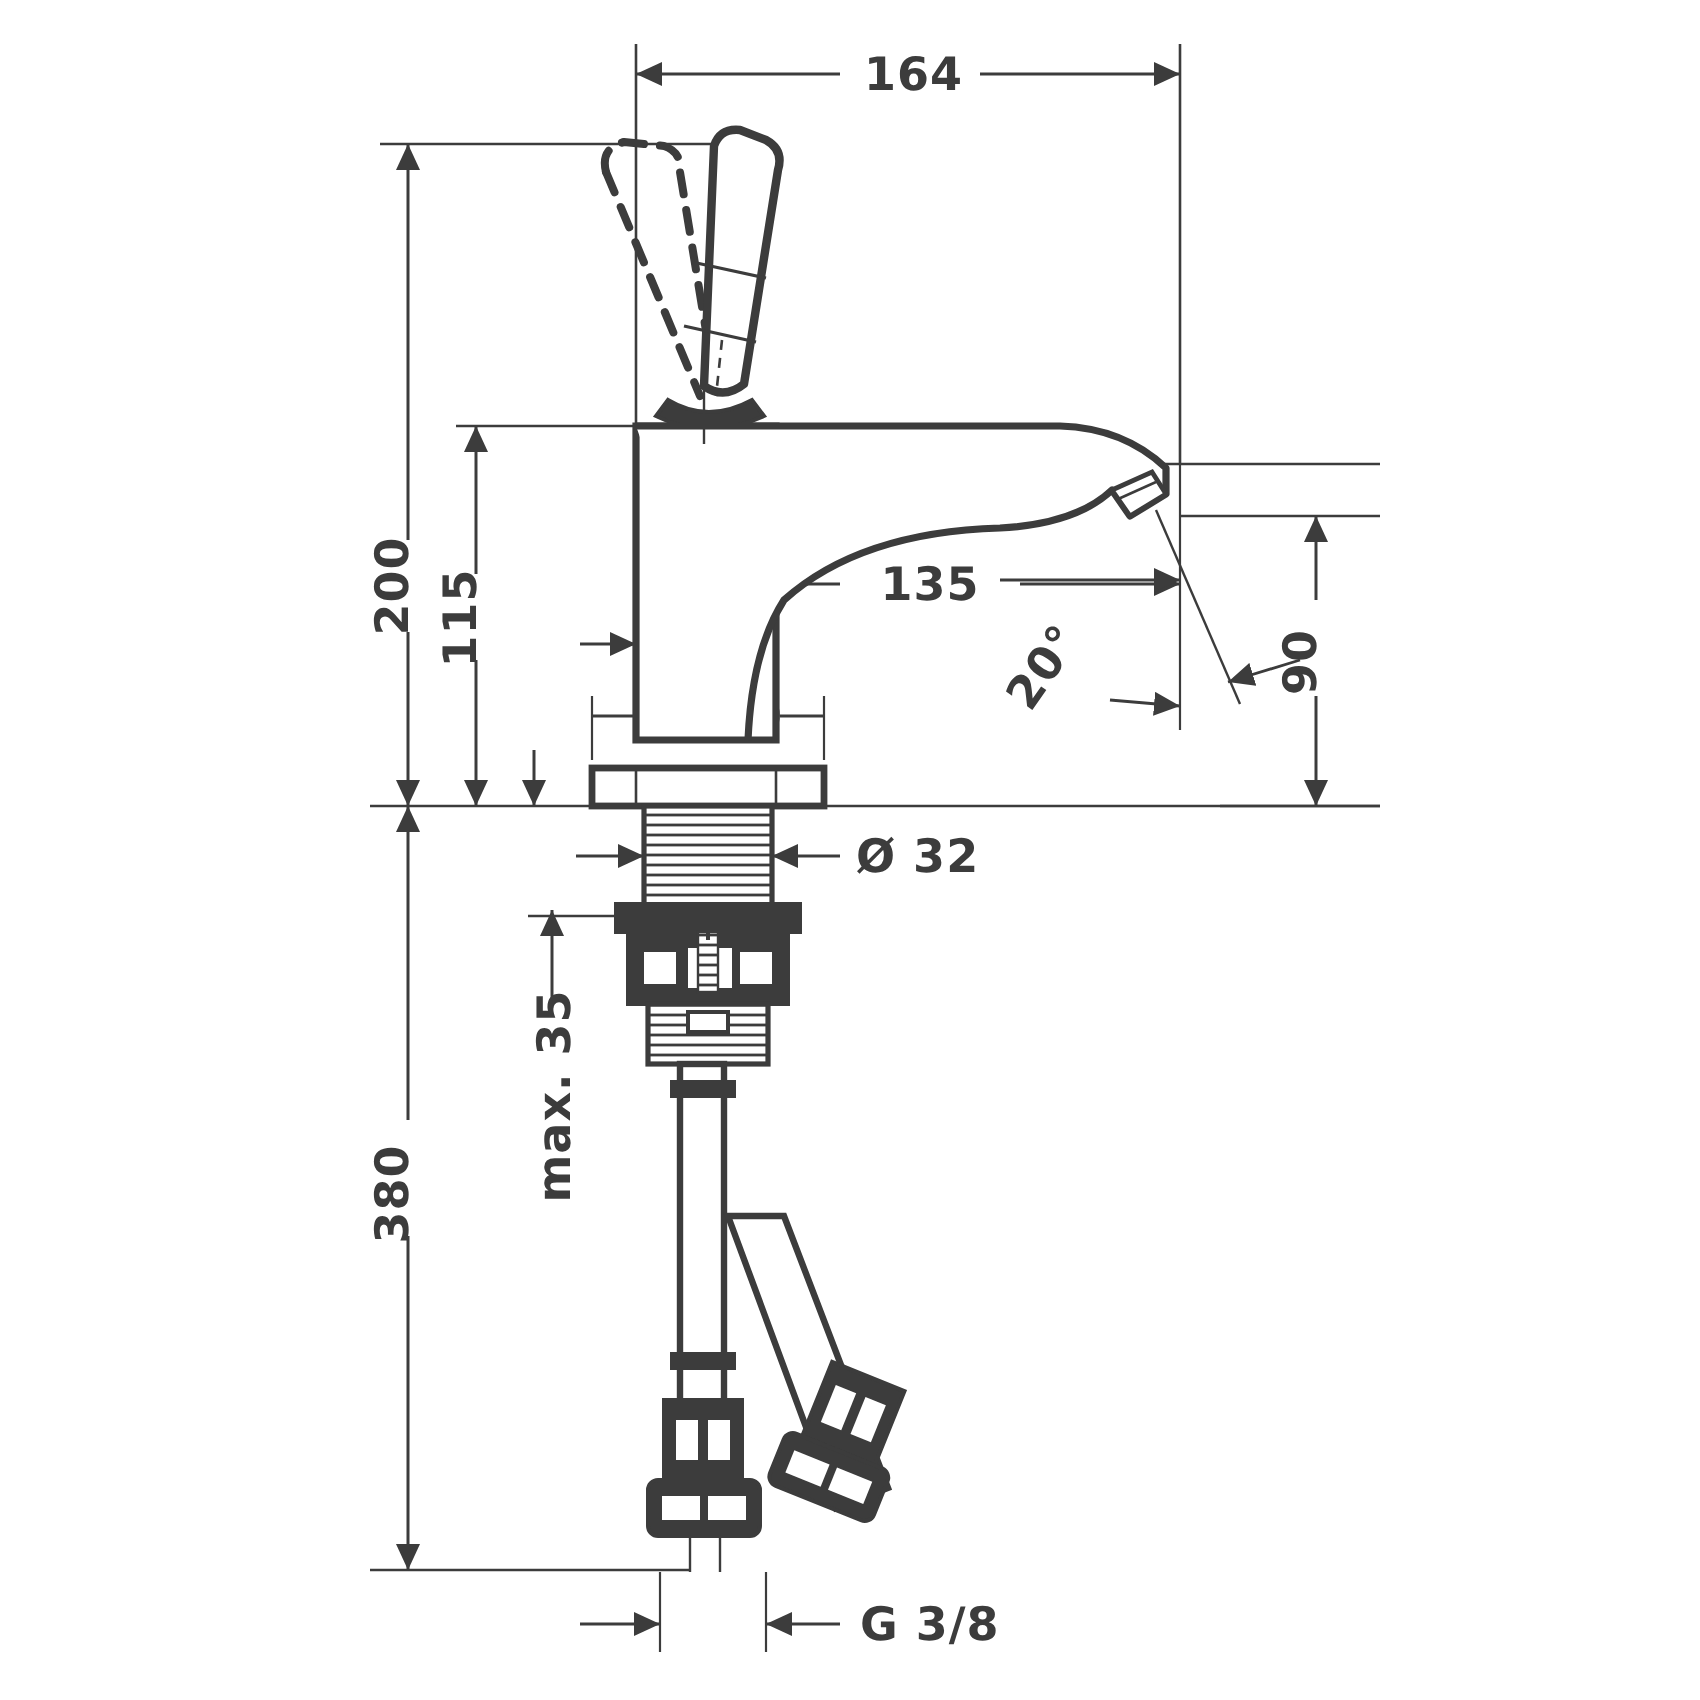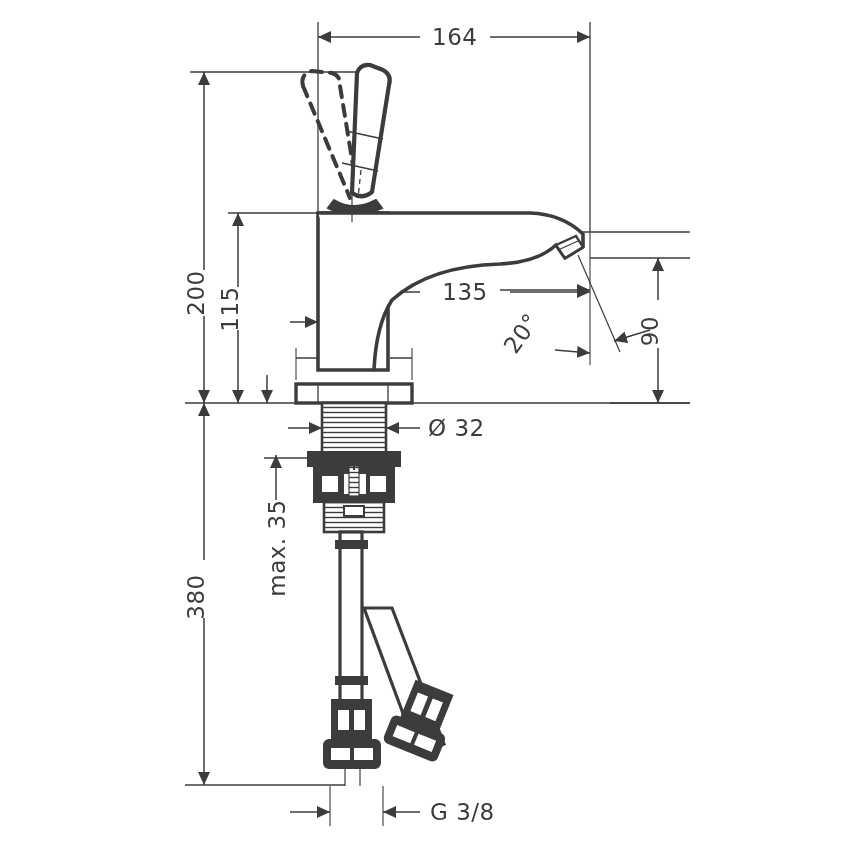--- a/index.html
+++ b/index.html
@@ -3,21 +3,21 @@
 <meta charset="utf-8">
 <style>
   html,body{margin:0;padding:0;background:#ffffff;}
   body{
     width:850px;height:850px;
     font-family:"DejaVu Sans", sans-serif;
     color:#3c3c3c;
     overflow:hidden;
     position:relative;
   }
-  #stage{position:absolute;inset:0;width:850px;height:850px;}
+  #stage{position:absolute;inset:0;width:850px;height:850px;font-weight:bold;}
   svg{display:block;}
   text{font-family:"DejaVu Sans", sans-serif;fill:#3c3c3c;}
   .dim-label{font-size:23px;letter-spacing:.5px;}
 </style>
 </head>
 <body>
 
 <div id="stage">
 <svg width="850" height="850" viewBox="0 0 850 850">
 

